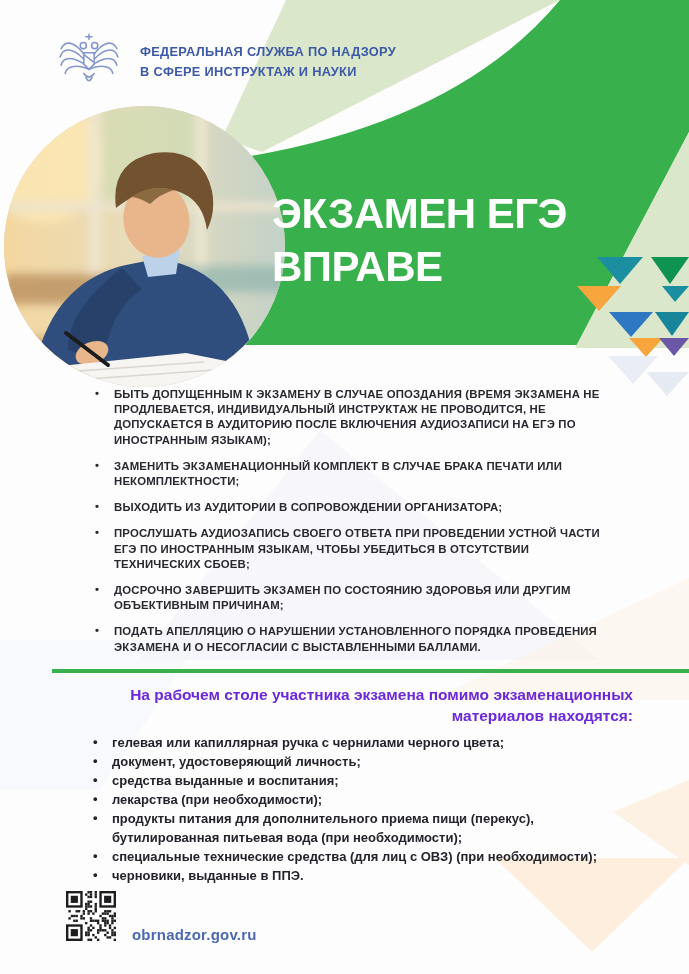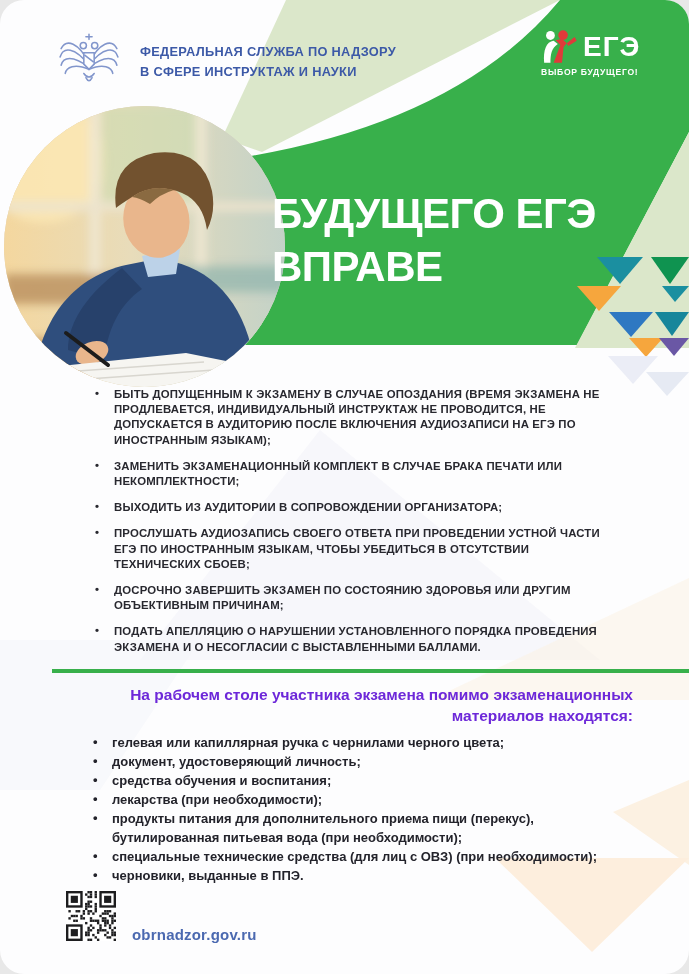--- a/index.html
+++ b/index.html
@@ -4,21 +4,20 @@
 <style>
   :root{
     --green:#38b04b; --pale:#dbe7ca; --agency:#3c59a7; --link:#4b69b0;
     --dark:#28282f; --red:#e03a3a; --emblem:#8296cc;
   }
   html,body{margin:0;padding:0;background:#e8e8e8;}
   .poster{
     position:relative;width:689px;height:974px;margin:0 auto;
     background:#fdfdfe;overflow:hidden;
     font-family:"Liberation Sans",sans-serif;
-    border-radius:24px;
   }
   .bg{position:absolute;left:0;top:0;width:689px;height:974px;}
   
   .emblem{position:absolute;left:58px;top:32px;width:62px;height:54px;}
   .agency{
     position:absolute;left:140px;top:42px;width:330px;
     color:var(--agency);font-size:12.8px;font-weight:bold;
     line-height:19.5px;letter-spacing:.3px;
   }
   .ege{position:absolute;left:541px;top:30px;width:132px;color:#fff;}
@@ -112,33 +111,20 @@
       <path d="M25,40 Q30,47 35,40"></path>
     </g>
     <path d="M25,20 h10 v11 l-5,5 l-5,-5 Z" fill="#ffffff" stroke="#8296cc" stroke-width="1.5"></path>
     <path d="M25.5,22 L34.5,29" stroke="#8296cc" stroke-width="1.5"></path>
   </svg>
   <div class="agency">
     <div>ФЕДЕРАЛЬНАЯ СЛУЖБА ПО НАДЗОРУ</div>
     <div>В СФЕРЕ ИНСТРУКТАЖ И НАУКИ</div>
   </div>
 
-  <div class="ege">
-    <div class="ege-row">
-      <svg class="ege-icon" viewBox="0 0 40 31" aria-hidden="true">
-        <circle cx="9" cy="5" r="4.2" fill="#ffffff"></circle>
-        <path d="M3,31 C2,19 5,11 12,10 L16,13 C10,17 9,23 9,31 Z" fill="#ffffff"></path>
-        <circle cx="21" cy="4.6" r="4.6" fill="#e03a3a"></circle>
-        <path d="M12,31 L18.5,14 L14,9.5 L20,8 L24.5,12.5 L21.5,16 L20,31 Z" fill="#e03a3a"></path>
-        <path d="M24.5,12.5 L32,6.5 L34,10 L26,15 Z" fill="#e03a3a"></path>
-      </svg>
-      <span class="ege-text">ЕГЭ</span>
-    </div>
-    <div class="ege-slogan">ВЫБОР БУДУЩЕГО!</div>
-  </div>
 
   <div class="photo">
     <svg viewBox="0 0 281 281" width="281" height="281" aria-hidden="true">
       <defs>
         <linearGradient id="pbg" x1="0" y1="0" x2="1" y2="0">
           <stop offset="0" stop-color="#f4d79f"></stop>
           <stop offset="0.45" stop-color="#e8dcba"></stop>
           <stop offset="1" stop-color="#c3d2c8"></stop>
         </linearGradient>
         <filter id="blur1">
@@ -168,40 +154,40 @@
         <path d="M128,91 Q146,78 170,84 Q156,88 146,98 Q136,92 128,91 Z" fill="#8a6a41"></path>
         <ellipse cx="88" cy="247" rx="17" ry="11" transform="rotate(-22 88 247)" fill="#e9b68c"></ellipse>
         <polygon points="18,264 182,247 262,263 242,281 28,281" fill="#f6f5f1"></polygon>
         <path d="M60,266 L200,256 M70,274 L210,264" stroke="#d8d6cf" stroke-width="1.5" fill="none"></path>
         <line x1="62" y1="227" x2="104" y2="259" stroke="#1c1c1c" stroke-width="4" stroke-linecap="round"></line>
       </g>
     </svg>
   </div>
 
   <div class="title">
-    <div>БУДУЩЕГО ЕГЭ</div>
+    <div>ЭКЗАМЕН ЕГЭ</div>
     <div>ВПРАВЕ</div>
   </div>
 
   <ul class="rights">
       <li>БЫТЬ ДОПУЩЕННЫМ К ЭКЗАМЕНУ В СЛУЧАЕ ОПОЗДАНИЯ (ВРЕМЯ ЭКЗАМЕНА НЕ ПРОДЛЕВАЕТСЯ, ИНДИВИДУАЛЬНЫЙ ИНСТРУКТАЖ НЕ ПРОВОДИТСЯ, НЕ ДОПУСКАЕТСЯ В АУДИТОРИЮ ПОСЛЕ ВКЛЮЧЕНИЯ АУДИОЗАПИСИ НА  ЕГЭ ПО ИНОСТРАННЫМ ЯЗЫКАМ);</li>
       <li>ЗАМЕНИТЬ ЭКЗАМЕНАЦИОННЫЙ КОМПЛЕКТ В СЛУЧАЕ БРАКА ПЕЧАТИ ИЛИ НЕКОМПЛЕКТНОСТИ;</li>
       <li>ВЫХОДИТЬ ИЗ АУДИТОРИИ В СОПРОВОЖДЕНИИ ОРГАНИЗАТОРА;</li>
       <li>ПРОСЛУШАТЬ АУДИОЗАПИСЬ СВОЕГО ОТВЕТА ПРИ ПРОВЕДЕНИИ УСТНОЙ ЧАСТИ ЕГЭ ПО ИНОСТРАННЫМ ЯЗЫКАМ, ЧТОБЫ УБЕДИТЬСЯ В ОТСУТСТВИИ ТЕХНИЧЕСКИХ СБОЕВ;</li>
       <li>ДОСРОЧНО ЗАВЕРШИТЬ ЭКЗАМЕН ПО СОСТОЯНИЮ ЗДОРОВЬЯ ИЛИ ДРУГИМ ОБЪЕКТИВНЫМ ПРИЧИНАМ;</li>
       <li>ПОДАТЬ АПЕЛЛЯЦИЮ О НАРУШЕНИИ УСТАНОВЛЕННОГО ПОРЯДКА ПРОВЕДЕНИЯ ЭКЗАМЕНА И О НЕСОГЛАСИИ С ВЫСТАВЛЕННЫМИ БАЛЛАМИ.</li>
     </ul>
 
   <div class="divider"></div>
 
   <div class="desk-heading">На рабочем столе участника экзамена помимо экзаменационных материалов находятся:</div>
   <ul class="desk">
       <li>гелевая или капиллярная ручка с чернилами черного цвета;</li>
       <li>документ, удостоверяющий личность;</li>
-      <li>средства обучения и воспитания;</li>
+      <li>средства выданные и воспитания;</li>
       <li>лекарства (при необходимости);</li>
       <li>продукты питания для дополнительного приема пищи (перекус), бутилированная питьевая вода (при необходимости);</li>
       <li>специальные технические средства (для лиц с ОВЗ) (при необходимости);</li>
       <li>черновики, выданные в ППЭ.</li>
     </ul>
 
   <svg class="qr" id="qr-svg" viewBox="0 0 50 50" aria-hidden="true">
       <rect width="50" height="50" fill="#ffffff"></rect>
       <g fill="#1d1d1f">
         <rect x="21.43" y="0.00" width="2.38" height="2.38"></rect>

